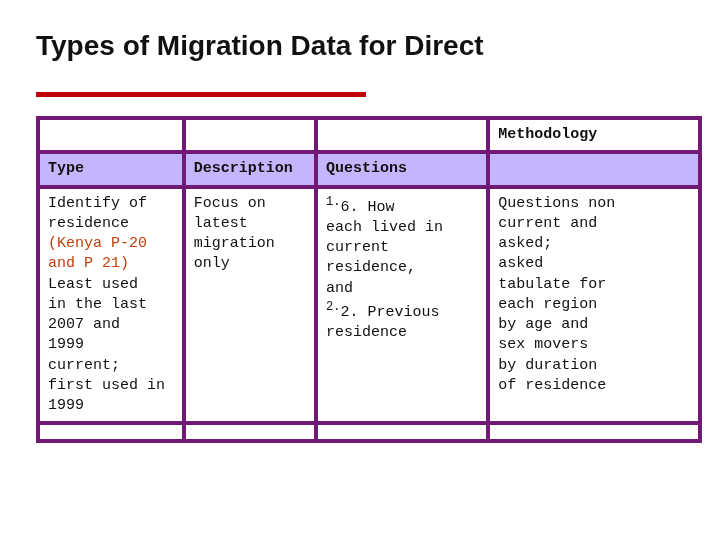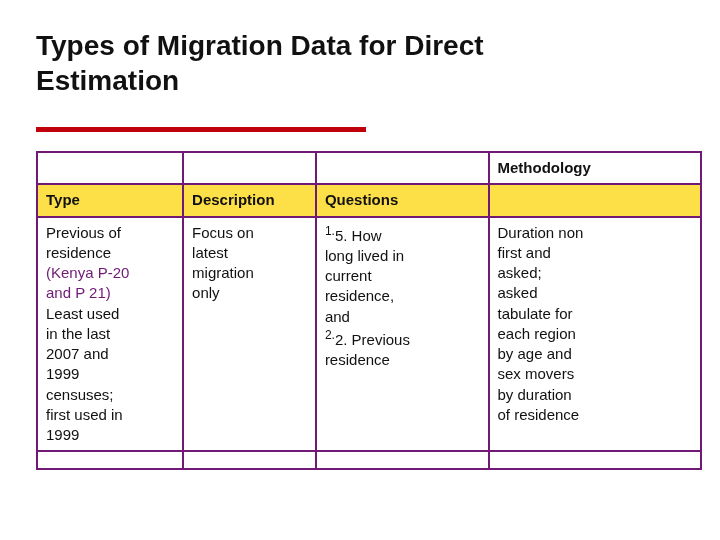--- a/index.html
+++ b/index.html
@@ -41,61 +41,61 @@
       margin-top: 0;
     }
 
     table {
       width: 100%;
       border-collapse: collapse;
       table-layout: fixed;
     }
 
     td, th {
-      border: 2px solid #701a75;
+      border: 4px solid #701a75;
       vertical-align: top;
       font-size: 15px;
       line-height: 1.35;
       color: #111;
       padding: 5px 8px;
+      font-family: Liberation Mono, monospace;
     }
 
     .col-type { width: 22%; }
     .col-desc { width: 20%; }
     .col-quest { width: 26%; }
     .col-method { width: 32%; }
 
     .header-row td {
       font-weight: bold;
-      background: #fde047;
+      background: #c4b5fd;
     }
 
     .methodology-cell {
       text-align: left;
       font-weight: bold;
     }
 
     .kenya-text {
-      color: #701a75;
+      color: #c2410c;
       text-align: center;
     }
 
     .superscript {
       font-size: 12px;
       vertical-align: super;
     }
   </style>
 </head>
 <body>
 
 <div class="page">
 
   <h1 class="title">
     <span>Types of Migration Data for Direct</span><br>
-    <span>Estimation</span>
   </h1>
 
   <div class="red-bar"></div>
 
   <div class="table-wrapper">
     <table>
       <colgroup>
         <col class="col-type">
         <col class="col-desc">
         <col class="col-quest">
@@ -120,50 +120,50 @@
           <span>Description</span>
         </td>
         <td>
           <span>Questions</span>
         </td>
         <td></td>
       </tr>
 
       <tr>
         <td>
-          <span>Previous of</span><br>
+          <span>Identify of</span><br>
           <span>residence</span><br>
           <span class="kenya-text">(Kenya P-20</span><br>
           <span class="kenya-text">and P 21)</span><br>
           <span>Least used</span><br>
           <span>in the last</span><br>
           <span>2007 and</span><br>
           <span>1999</span><br>
-          <span>censuses;</span><br>
+          <span>current;</span><br>
           <span>first used in</span><br>
           <span>1999</span>
         </td>
         <td>
           <span>Focus on</span><br>
           <span>latest</span><br>
           <span>migration</span><br>
           <span>only</span>
         </td>
         <td>
-          <span class="superscript">1.</span><span>5. How</span><br>
-          <span>long lived in</span><br>
+          <span class="superscript">1.</span><span>6. How</span><br>
+          <span>each lived in</span><br>
           <span>current</span><br>
           <span>residence,</span><br>
           <span>and</span><br>
           <span class="superscript">2.</span><span>2. Previous</span><br>
           <span>residence</span>
         </td>
         <td>
-          <span>Duration non</span><br>
-          <span>first and</span><br>
+          <span>Questions non</span><br>
+          <span>current and</span><br>
           <span>asked;</span><br>
           <span>asked</span><br>
           <span>tabulate for</span><br>
           <span>each region</span><br>
           <span>by age and</span><br>
           <span>sex movers</span><br>
           <span>by duration</span><br>
           <span>of residence</span>
         </td>
       </tr>

